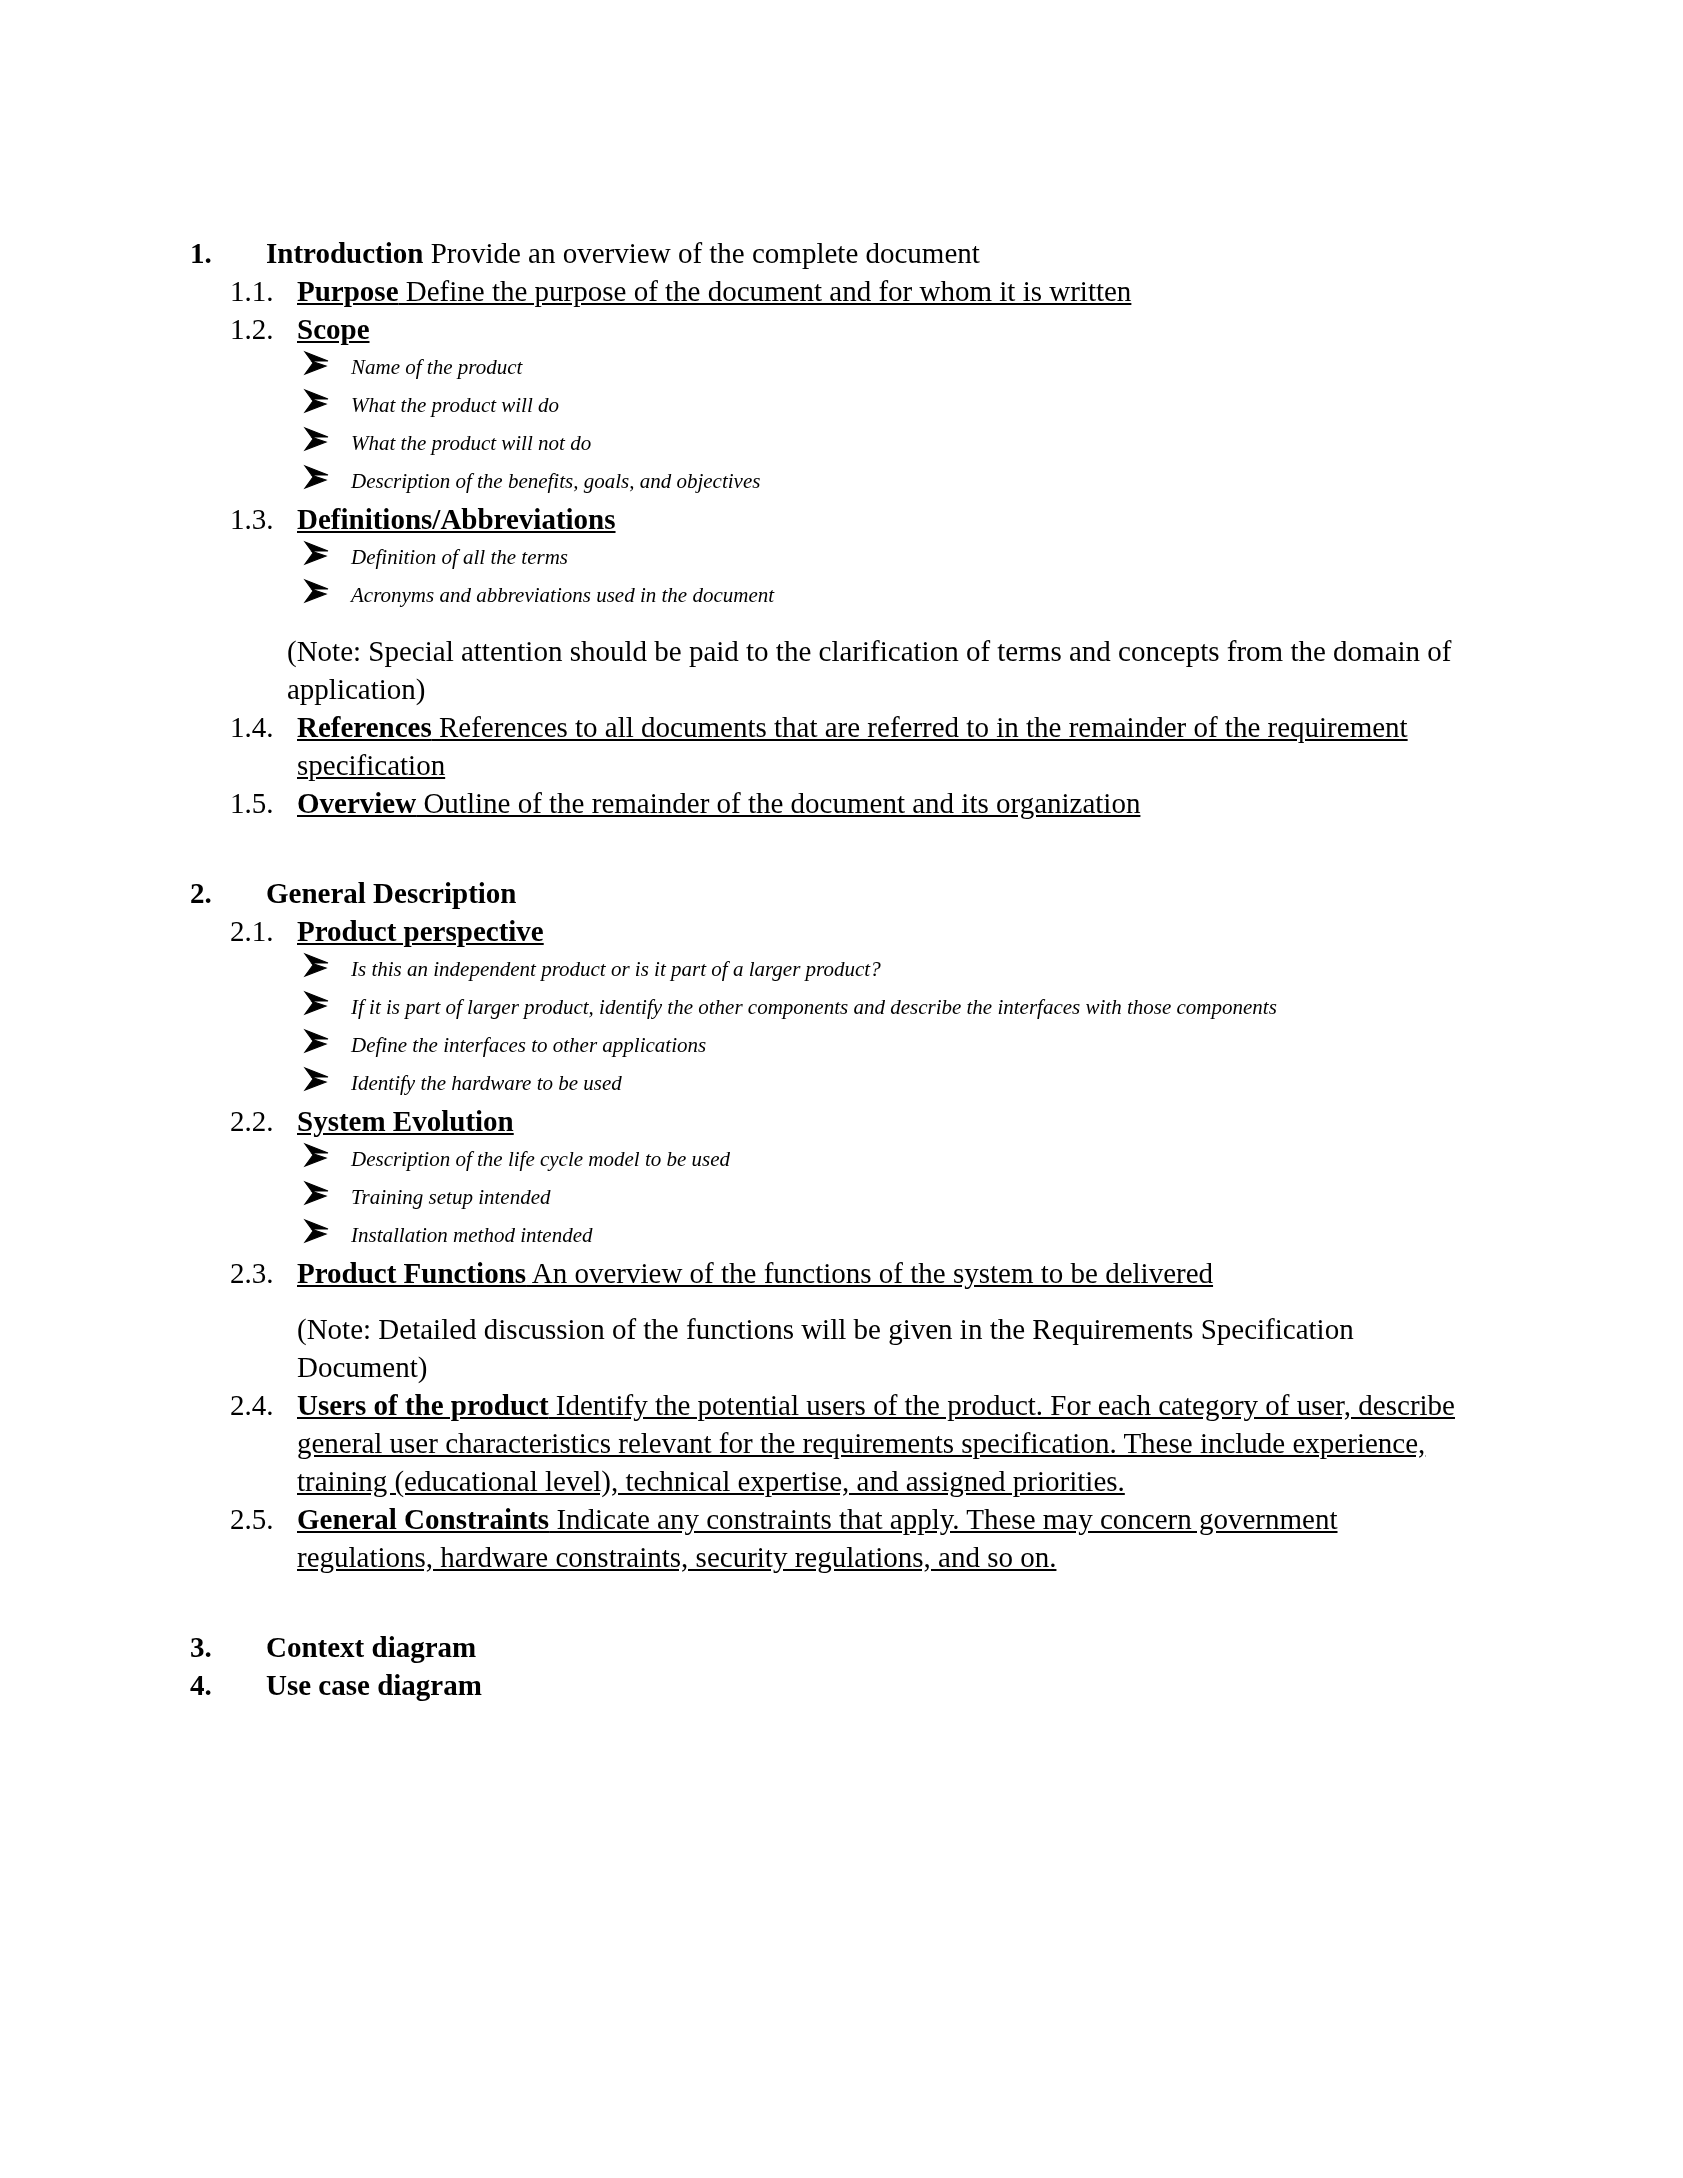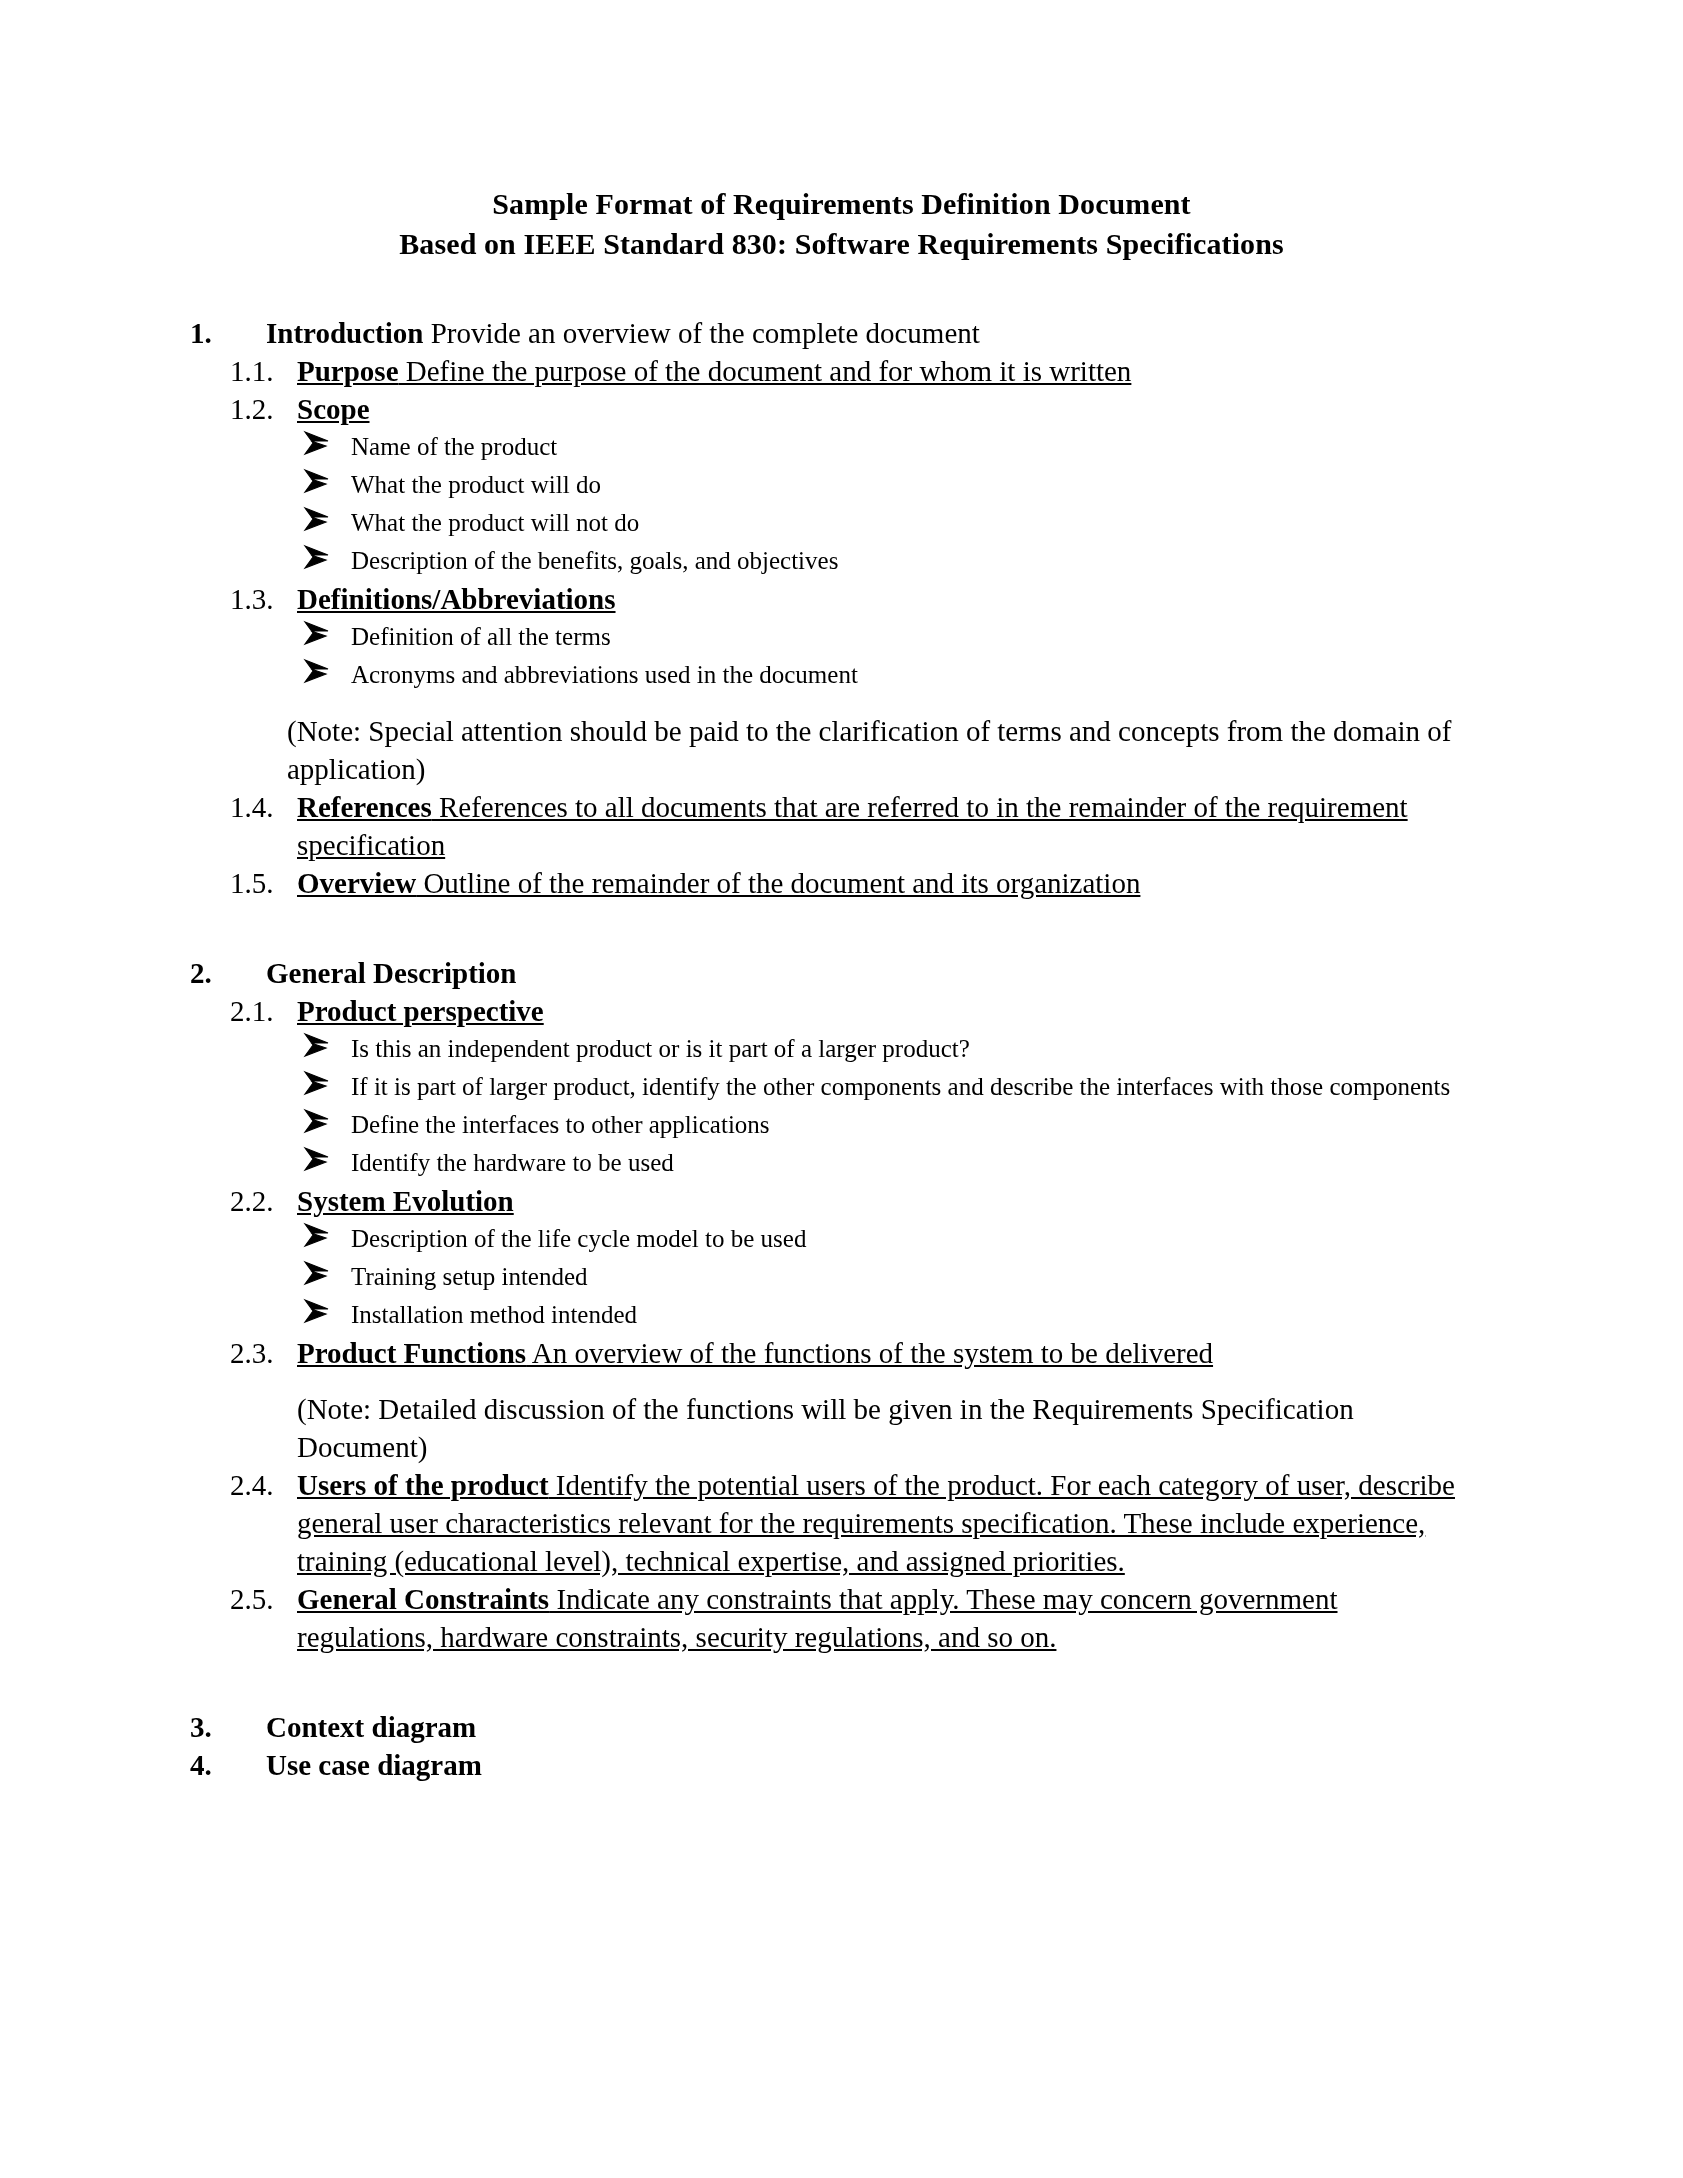--- a/index.html
+++ b/index.html
@@ -85,22 +85,23 @@
   }
   .note-inner { display: block; }
 
   
   .note.deep { padding-left: 297px; }
 
   
   .bullet {
     position: relative;
     padding-left: 351px;
-    font-size: 25px;
+    font-size: 21px;
     line-height: 38px;
+    font-style: italic;
   }
   .bullet .marker {
     position: absolute;
     left: 302px;
     top: -1px;
     width: 34px;
     height: 30px;
     display: block;
   }
   .bullet .marker svg { display: block; }
@@ -110,24 +111,20 @@
   .measure { max-width: 1178px; }
   .measure-b { max-width: 1124px; }
   .measure-n { max-width: 1178px; }
 </style>
 </head>
 <body>
 
 <div class="page">
   <div class="content">
 
-    <div class="title-block">
-      <span class="title-line">Sample Format of Requirements Definition Document</span>
-      <span class="title-line">Based on IEEE Standard 830: Software Requirements Specifications</span>
-    </div>
 
     <div class="spacer-line"></div>
     <div style="height:12px"></div>
 
     <div class="lvl1">
       <span class="num">1.</span>
       <span class="body measure"><b>Introduction</b><span> Provide an overview of the complete document</span></span>
     </div>
 
     <div class="lvl2">

